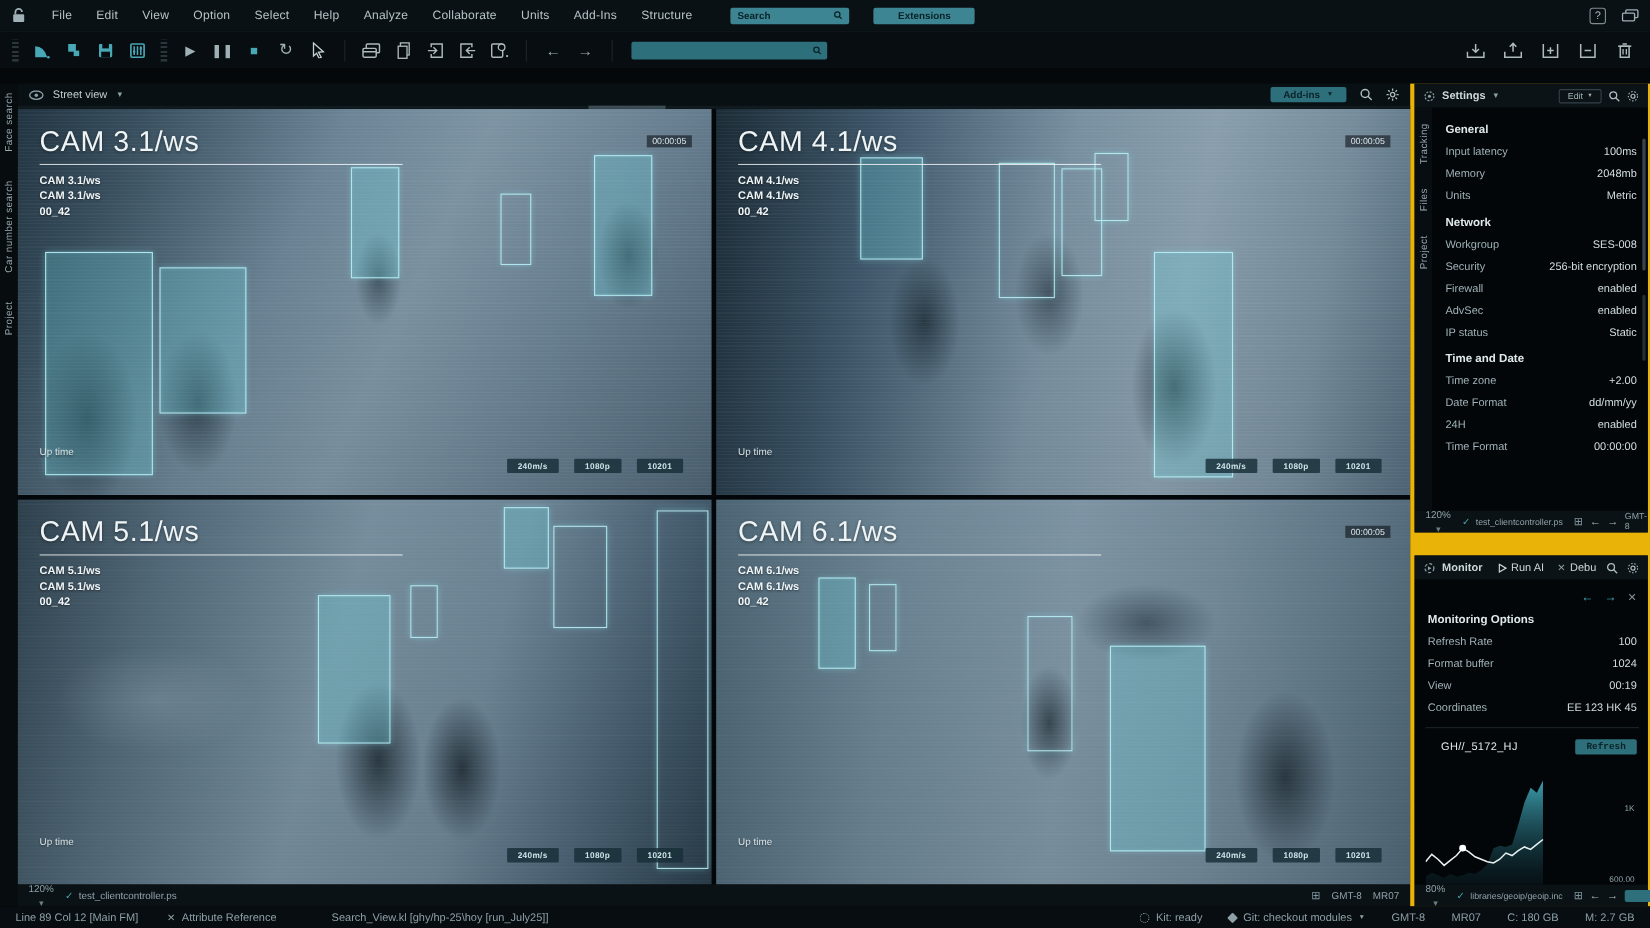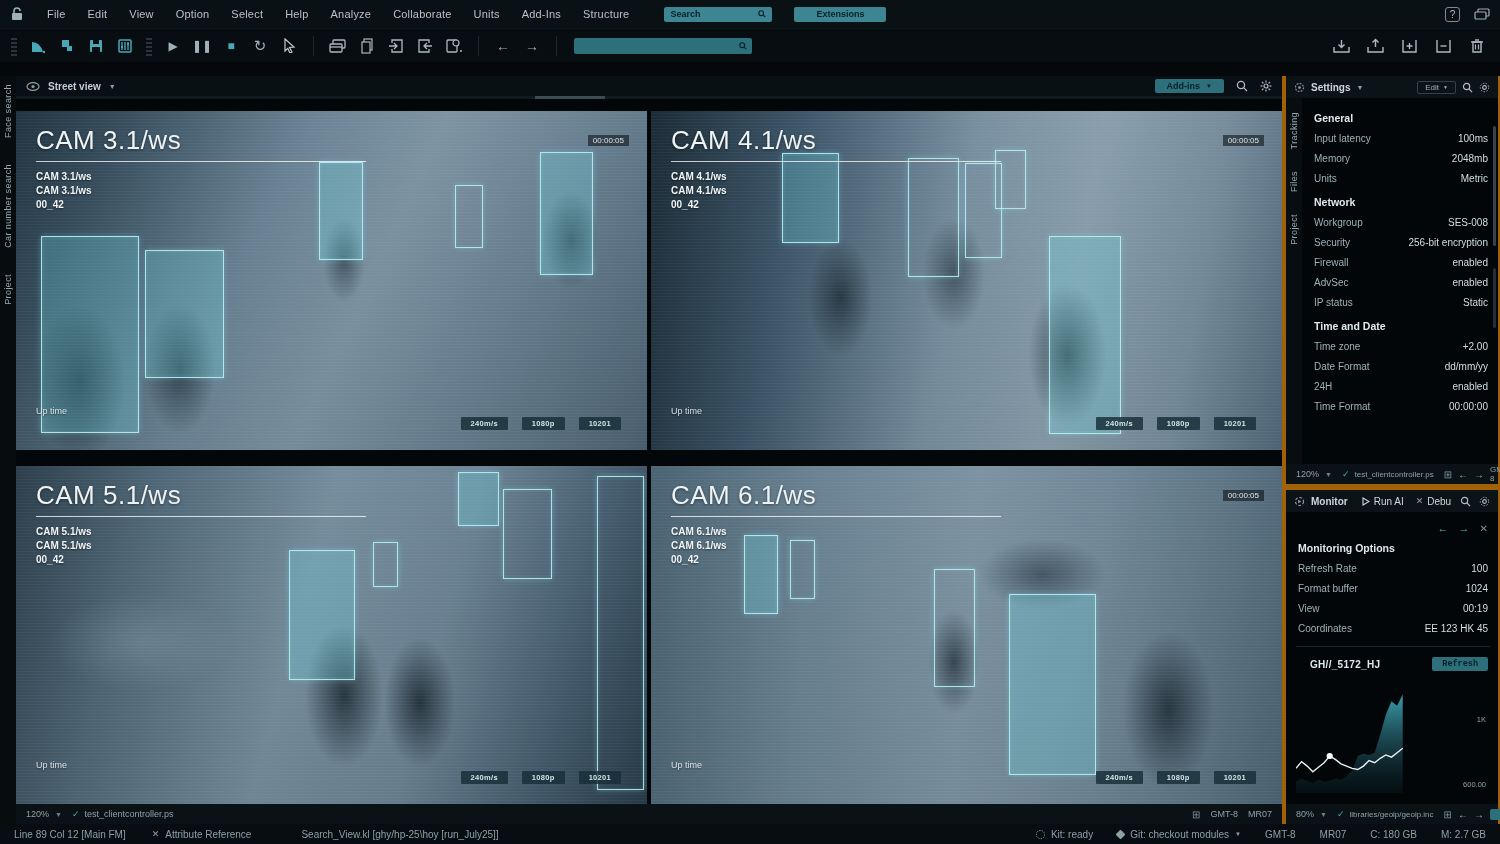--- a/index.html
+++ b/index.html
@@ -49,21 +49,21 @@
   .eye-ic { display:flex; }
   .tab-caret { color:#8da0a7; font-size:7px; }
   .tabbar-right { margin-left:auto; display:flex; align-items:center; gap:12px; }
   .addins-btn { background:#2e6f7c; color:#0a2226; font-size:9px; font-weight:bold;
     padding:2px 12px; border-radius:2px; display:flex; gap:6px; align-items:center; }
   .hscroll { height:3px; background:#101a1f; position:relative; }
   .hscroll-handle { position:absolute; left:41%; width:70px; height:3px; background:#3c4c54; }
 
   .cam-grid { flex:1; display:grid; grid-template-columns:1fr 1fr; grid-template-rows:1fr 1fr;
     gap:4px; background:#03070a; min-height:0; }
-  .cam { position:relative; overflow:hidden;margin-top:12px; }
+  .cam { position:relative; overflow:hidden; }
   .cam-bg { position:absolute; inset:0; }
   .cam.c3 .cam-bg { background:
     radial-gradient(ellipse 70px 120px at 10% 80%, rgba(12,22,30,.65), transparent 65%),
     radial-gradient(ellipse 55px 100px at 26% 76%, rgba(14,26,34,.6), transparent 65%),
     radial-gradient(ellipse 30px 60px at 52% 44%, rgba(16,30,38,.5), transparent 70%),
     radial-gradient(ellipse 40px 70px at 88% 38%, rgba(10,20,26,.55), transparent 70%),
     linear-gradient(115deg,#243642 0%,#3f5666 14%,#7e98aa 38%,#94abbb 55%,#7b93a5 75%,#5a7081 100%); }
   .cam.c4 .cam-bg { background:
     radial-gradient(ellipse 50px 90px at 30% 55%, rgba(12,24,30,.6), transparent 65%),
     radial-gradient(ellipse 60px 110px at 66% 72%, rgba(10,20,26,.65), transparent 65%),
@@ -95,32 +95,32 @@
   .cam-badges { position:absolute; right:26px; bottom:20px; display:flex; gap:14px;font-weight:bold; }
   .badge { background:rgba(23,46,56,.82); color:#cfe4ea; font-size:7.5px; padding:2px 10px;
     border-radius:1px; letter-spacing:.3px; }
   .cam-boxes { position:absolute; inset:0; }
   .tbox { position:absolute; border:1px solid rgba(185,238,244,.9);
     box-shadow:0 0 6px rgba(140,230,240,.35), inset 0 0 4px rgba(140,230,240,.2); }
   .tbox.fill { background:rgba(110,220,230,.28); }
 
   .mini-bar { height:20px; flex:0 0 20px; display:flex; align-items:center; gap:10px;
     padding:0 10px; background:#0a1215; font-size:9px; color:#8fa2a9; }
-  .mini-zoom { display:flex; gap:6px; align-items:center; }
+  .mini-zoom { display:flex; gap:6px; align-items:center;flex-direction:column; }
   .mini-caret { font-size:7px; color:#6c7f86; }
   .mini-file { display:flex; gap:5px; align-items:center; }
   .check { color:#49a8b5; font-size:9px; }
   .mini-right { margin-left:auto; display:flex; gap:10px; align-items:center; }
   .grid-ic { color:#7d929a; font-size:10px; }
   .mini-arrow { color:#aebcc1; font-size:10px; }
   .mini-chip { width:56px; height:11px; background:#2e6f7c; border-radius:2px; }
 
   
-  .right-panel { width:218px; flex:0 0 218px; display:flex; flex-direction:column; gap:6px;
-    padding:0 2px 0 4px; background:#a16207; }
+  .right-panel { width:218px; flex:0 0 218px; display:flex; flex-direction:column; gap:21px;
+    padding:0 2px 0 4px; background:#eab308; }
   .panel { background:#05090c; display:flex; flex-direction:column; min-height:0; }
   .panel-settings { flex:0 0 408px; }
   .panel-monitor { flex:1; }
   .panel-head { height:22px; flex:0 0 22px; display:flex; align-items:center; gap:6px;
     padding:0 8px; background:#0b1316; font-size:10px; color:#cdd8dc; }
   .panel-title { font-weight:bold; }
   .head-caret { font-size:7px; color:#8da0a7; }
   .edit-chip { margin-left:auto; border:1px solid #33424a; border-radius:2px; font-size:8px;
     padding:1px 7px; color:#9fb2b8; display:flex; gap:4px; align-items:center; }
   .head-ic { display:flex; }
@@ -133,21 +133,21 @@
   .kv-label { font-size:10px; color:#9fb2b8; }
   .kv-value { font-size:10px; color:#d3dee1; }
   .vscroll { position:absolute; right:2px; top:28px; width:3px; height:120px; background:#36434a; border-radius:2px; }
   .vscroll2 { position:absolute; right:2px; top:170px; width:3px; height:60px; background:#222e34; border-radius:2px; }
 
   .mon-toolrow { display:flex; gap:10px; align-items:center; padding:4px 2px 0; justify-content:flex-end; }
   .mon-arrow { color:#49b7c4; font-size:11px; }
   .mon-x { color:#7d929a; font-size:10px; }
   .chart-wrap { margin-top:8px; border-top:1px solid #1a252b; padding-top:8px; }
   .chart-title-row { display:flex; align-items:center; justify-content:space-between; padding:2px; }
-  .chart-title { font-size:10px; font-weight:bold; color:#dfe9ec; letter-spacing:.3px;padding-left:12px; }
+  .chart-title { font-size:10px; font-weight:normal; color:#dfe9ec; letter-spacing:.3px;padding-left:12px; }
   .refresh-btn { background:#2e6f7c; color:#0a2226; font-size:8.5px; font-weight:bold;
     padding:2px 10px; border-radius:2px;font-family:Liberation Mono, monospace; }
   .chart-area { position:relative; height:112px; margin-top:8px; }
   .chart-area svg { position:absolute; inset:0; width:100%; height:100%; }
   .ytick { position:absolute; right:4px; font-size:7.5px; color:#8fa2a9; }
   .ytick.t0 { top:30%; }
   .ytick.t1 { bottom:4%; }
 
   
   .statusbar { height:20px; flex:0 0 20px; display:flex; align-items:center; gap:26px;
@@ -331,21 +331,21 @@
       </div>
 
     <div class="center">
       <div class="center-tabbar">
         <span class="eye-ic">
             <svg width="14" height="9" viewBox="0 0 14 9">
               <ellipse cx="7" cy="4.5" rx="6" ry="3.8" fill="none" stroke="#8da0a7" stroke-width="1.2"></ellipse>
               <circle cx="7" cy="4.5" r="1.6" fill="#8da0a7"></circle>
             </svg>
           </span>
-        <span style="font-weight:bold">Street view</span>
+        <span style="font-weight:normal">Street view</span>
         <span class="tab-caret">▼</span>
         <div class="tabbar-right">
           <span class="addins-btn">
             <span>Add-ins</span>
             <span style="font-size:6px">▼</span>
           </span>
           <svg width="12" height="12" viewBox="0 0 12 12">
               <circle cx="5" cy="5" r="3.6" fill="none" stroke="#aebcc1" stroke-width="1.3"></circle>
               <line x1="7.6" y1="7.6" x2="11" y2="11" stroke="#aebcc1" stroke-width="1.3"></line>
             </svg>

